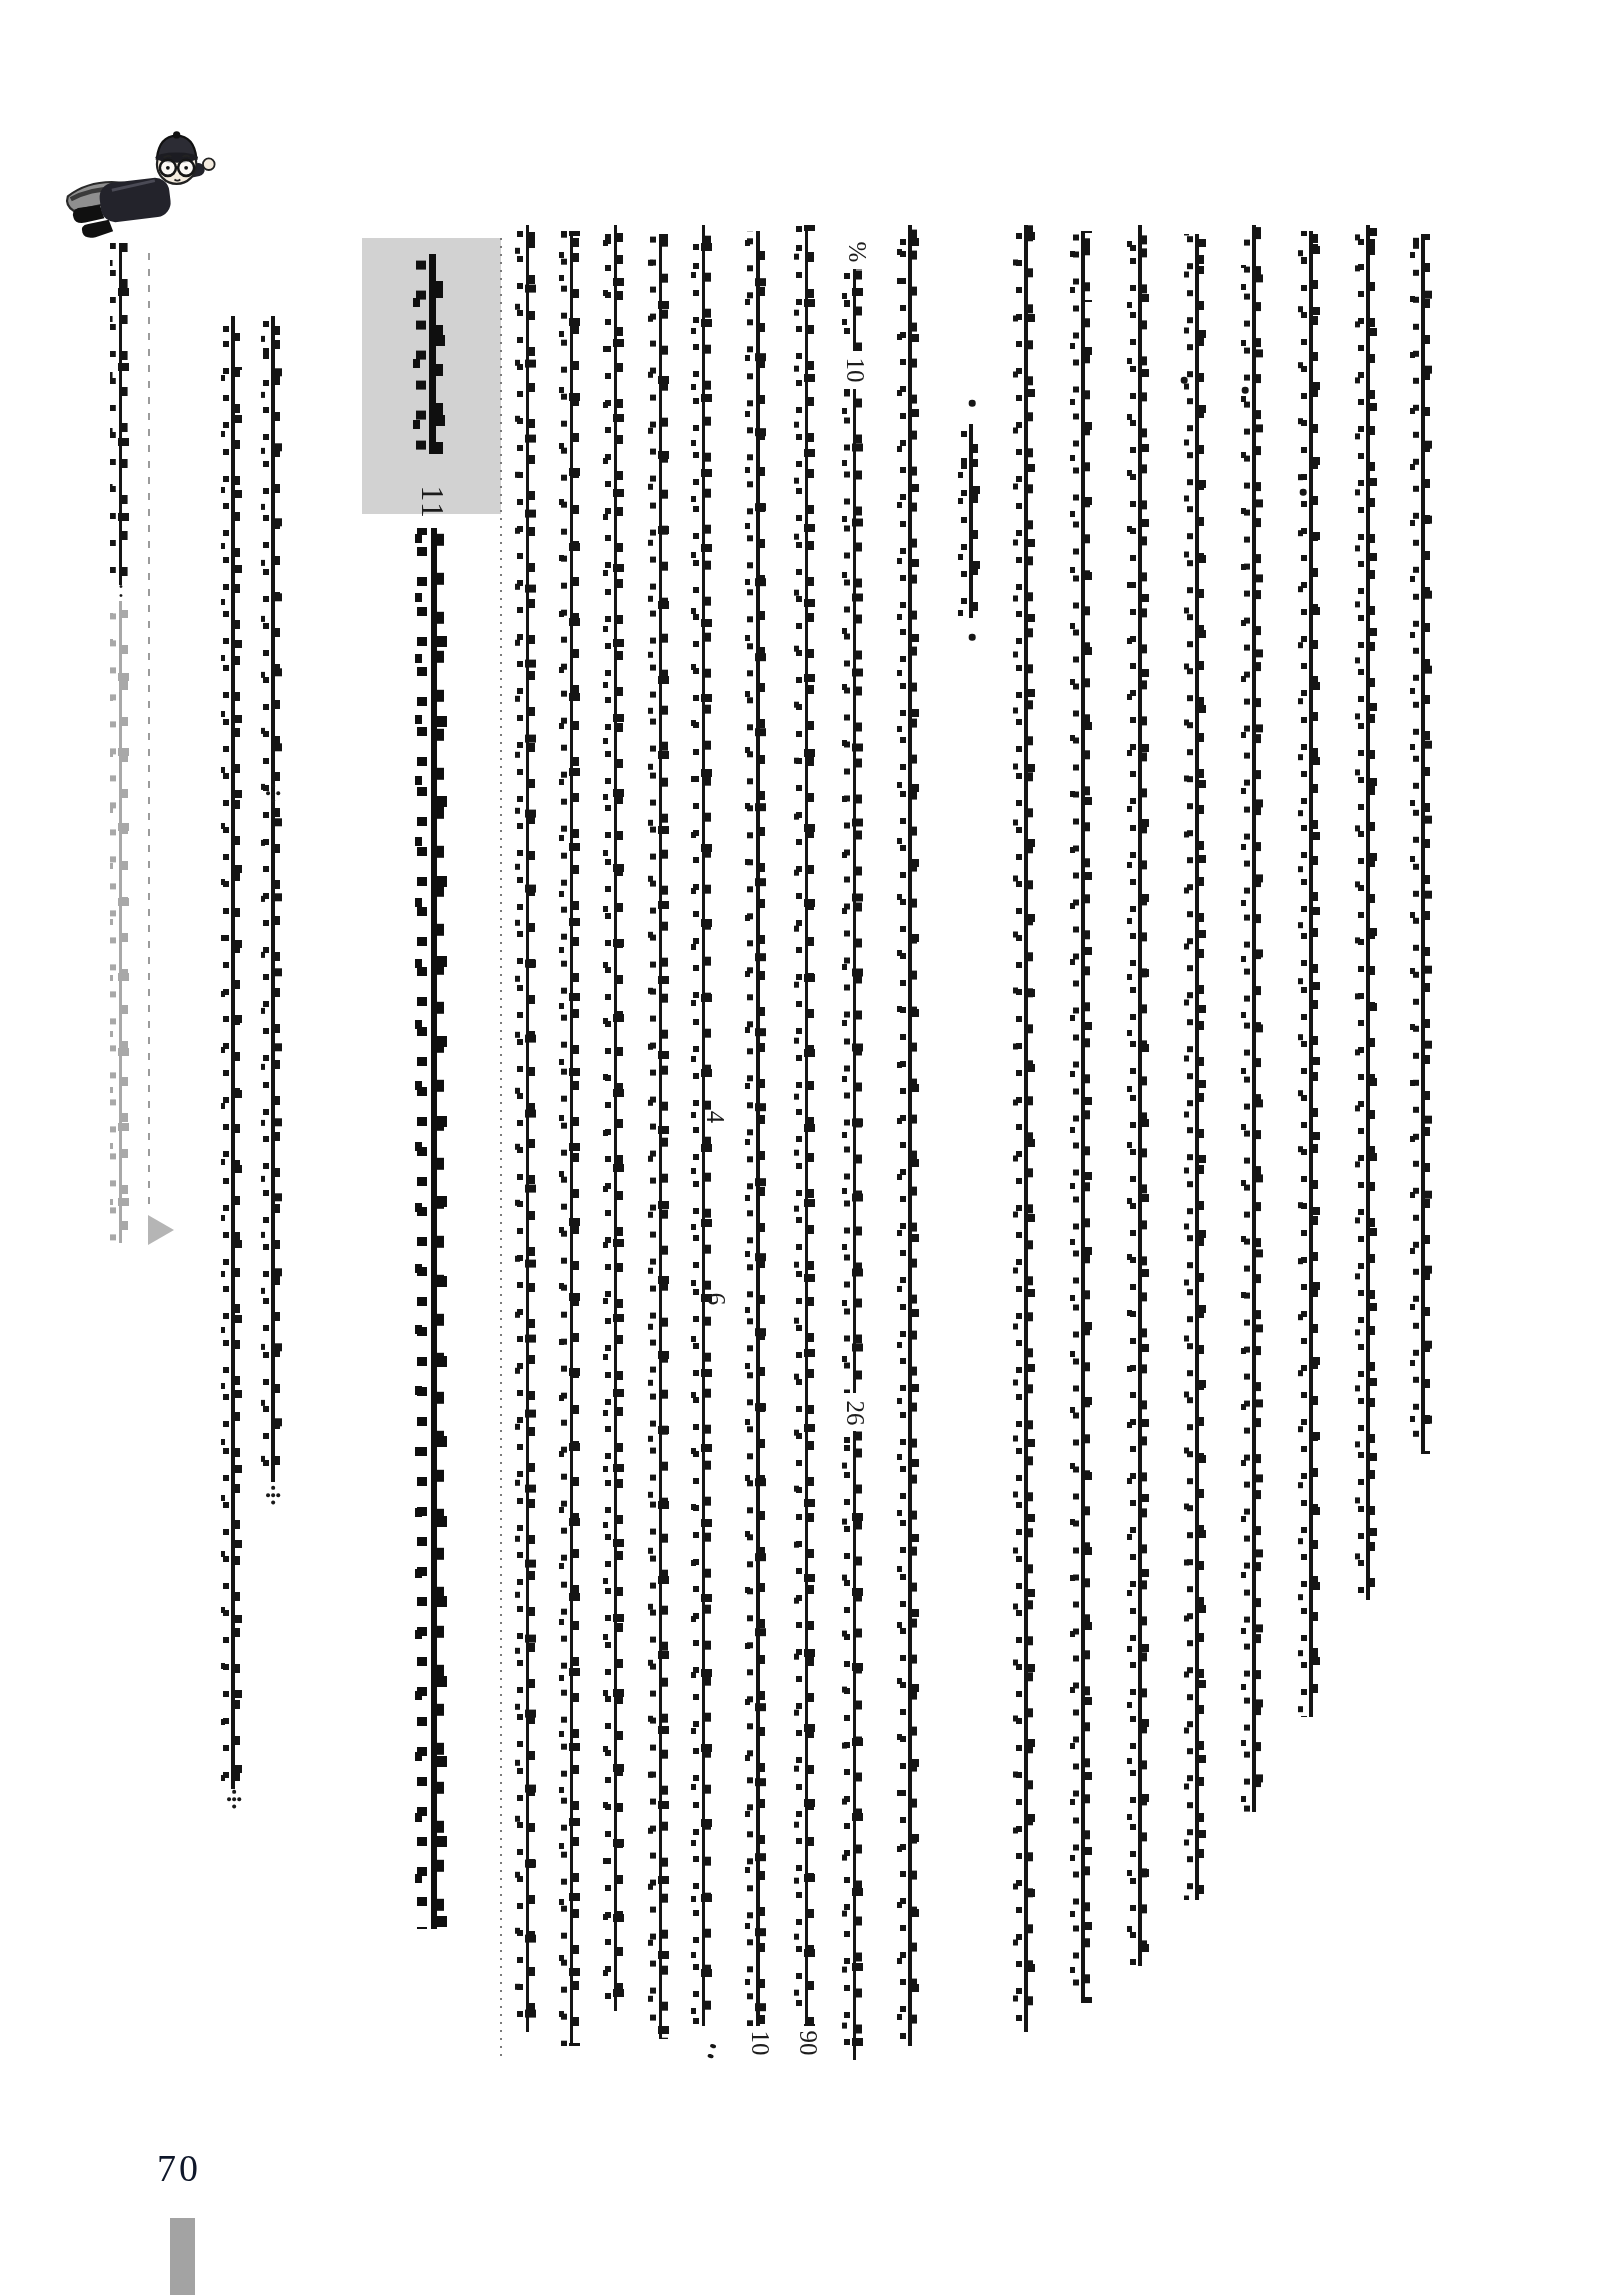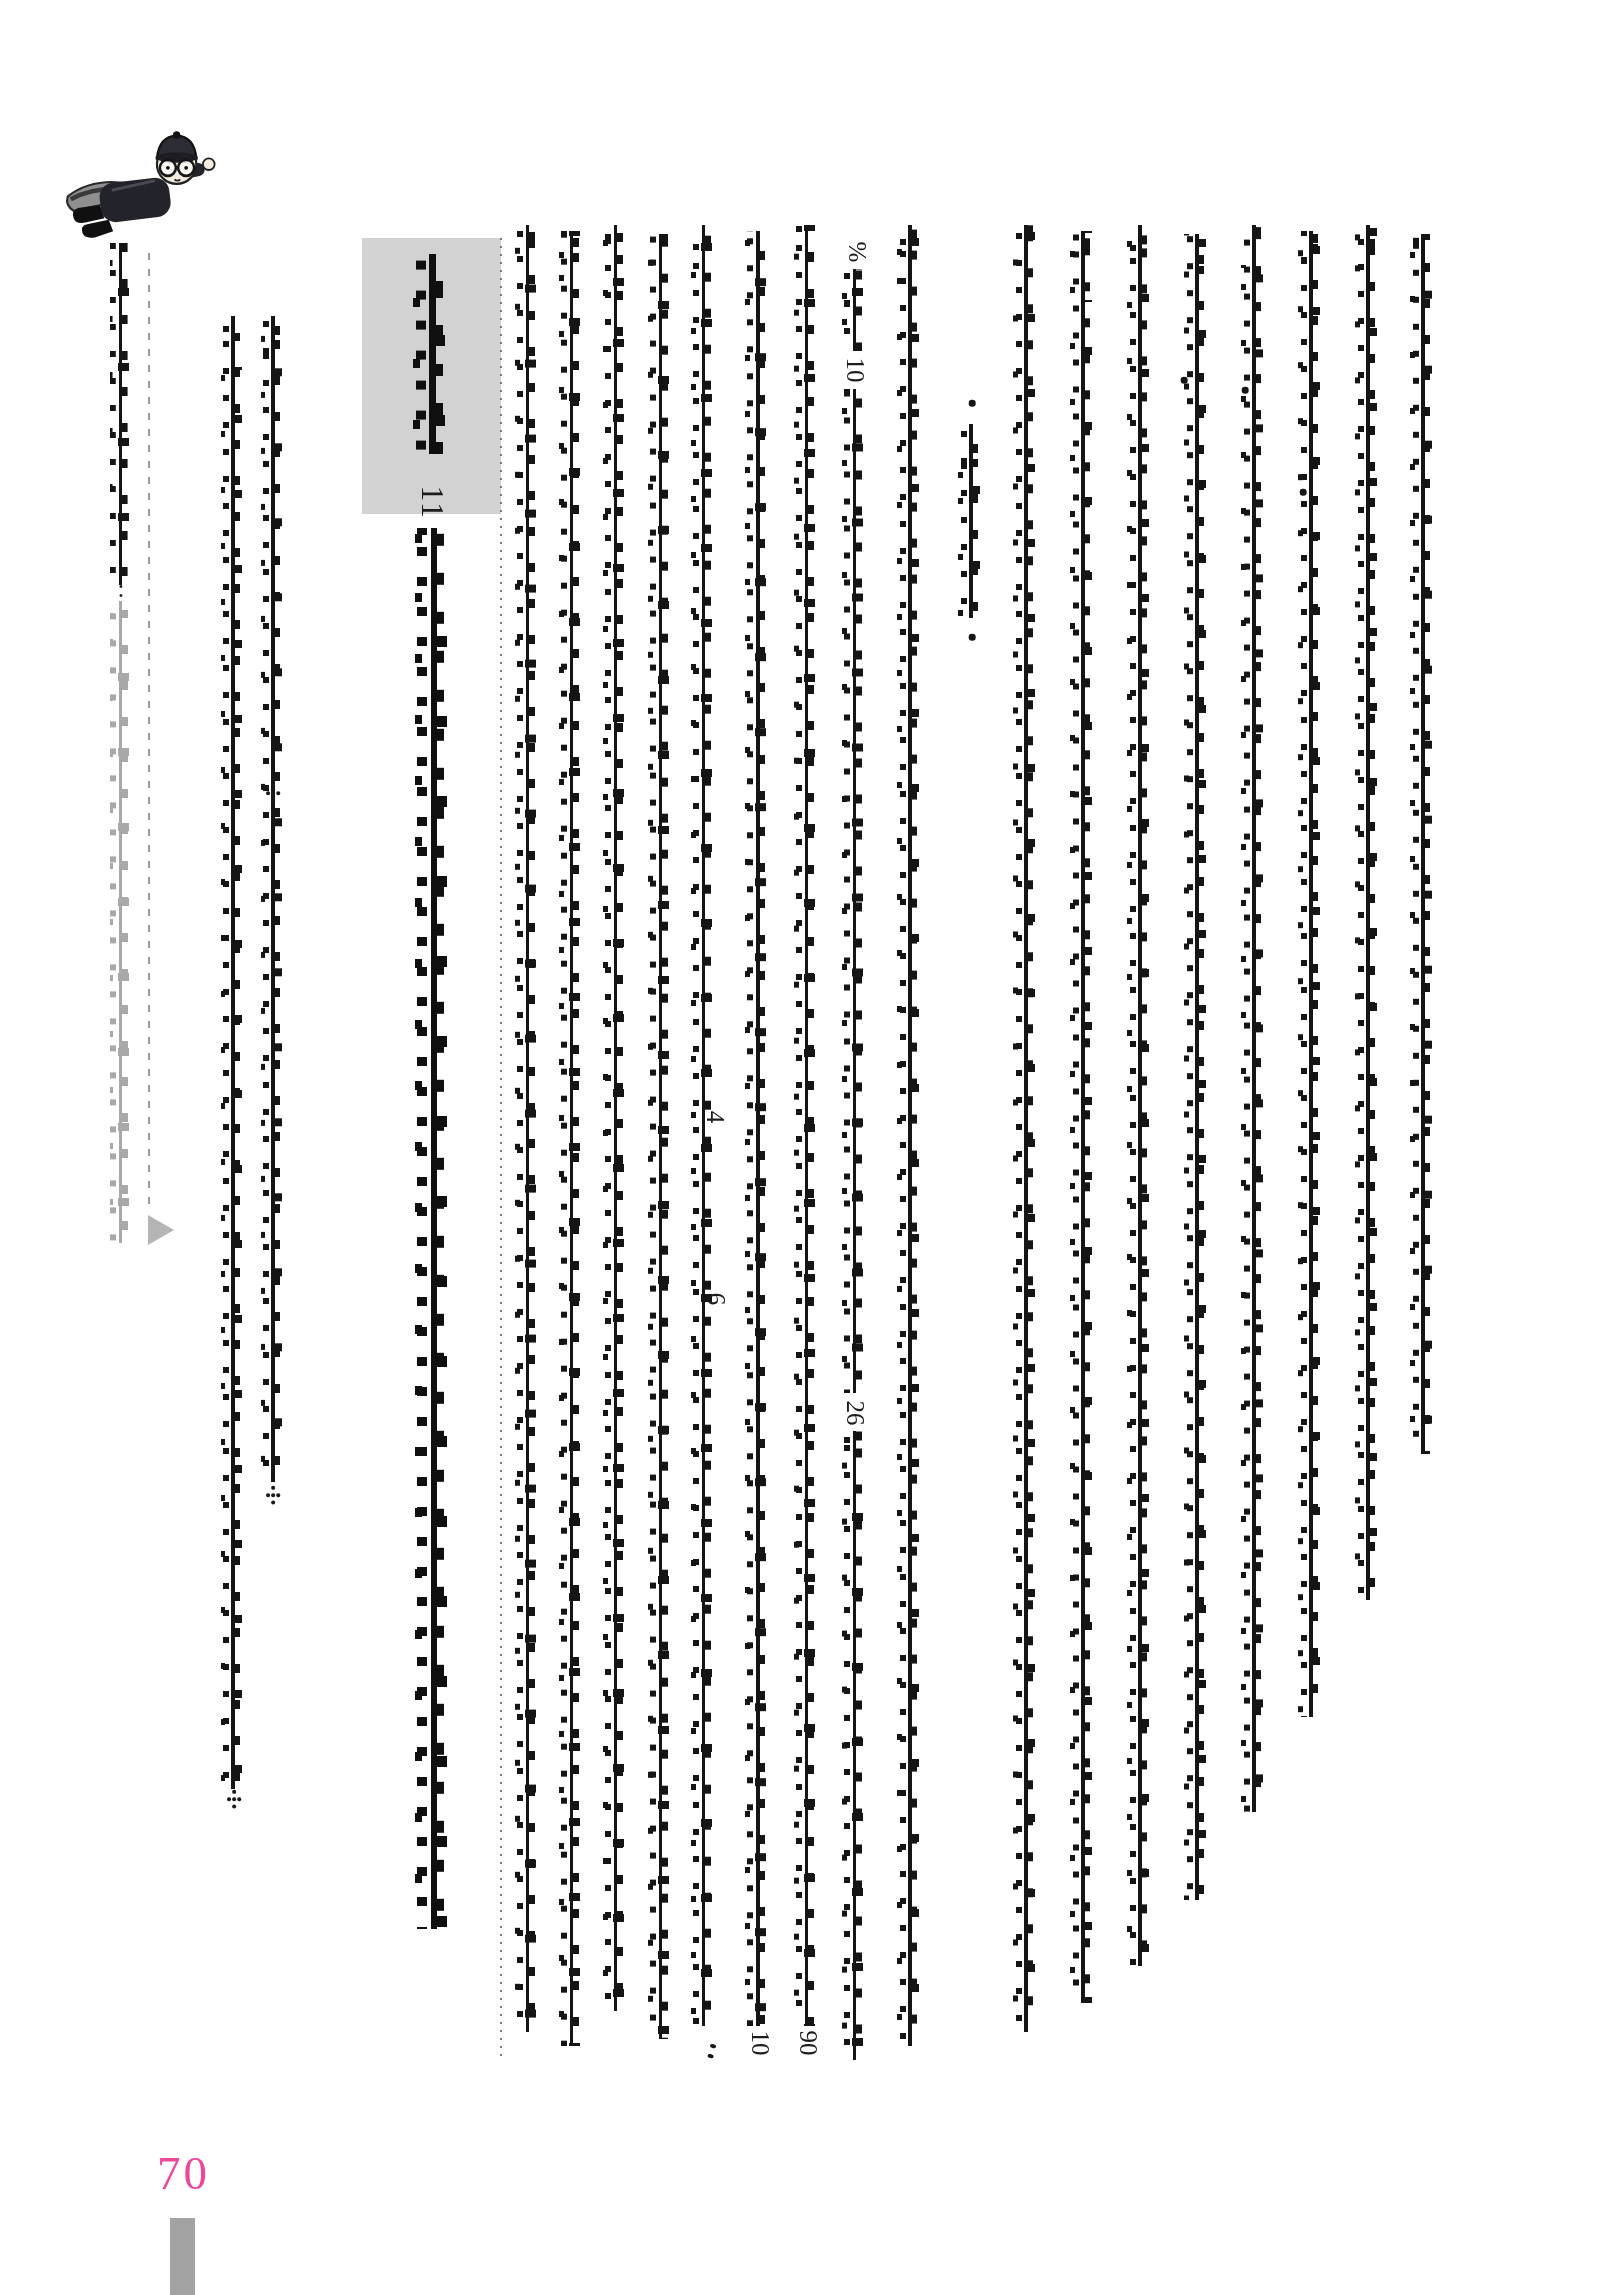--- a/index.html
+++ b/index.html
@@ -62,21 +62,21 @@
   .rnum{position:absolute;transform:translate(-50%,-50%) rotate(90deg);
     font-size:25px;color:#1c1c1c;font-family:"Liberation Serif",serif;white-space:nowrap;}
   .pdot{position:absolute;width:6.6px;height:6.6px;border-radius:50%;background:#161616;transform:translate(-50%,-50%);}
   .fourdot{position:absolute;width:3.7px;height:3.7px;border-radius:50%;background:#1a1a1a;transform:translate(-50%,-50%);
     box-shadow:0 -7.3px 0 #1a1a1a, 0 7.3px 0 #1a1a1a, -5.1px 0 0 #1a1a1a, 5.1px 0 0 #1a1a1a;}
   .colonmark{position:absolute;transform:translate(-50%,-50%);font-size:25px;color:#161616;}
   .commas{position:absolute;width:5.8px;height:3.7px;border-radius:50%;background:#161616;transform:translate(-50%,-50%) rotate(14deg);
     box-shadow:0 10.2px 0 #161616;}
 
   
-  .pageno{position:absolute;left:157px;top:2146px;font-size:47px;color:#ec4899;letter-spacing:2.9px;}
+  .pageno{position:absolute;left:157px;top:2146px;font-size:38px;color:#0f172a;letter-spacing:2.9px;}
   .footer-bar{position:absolute;left:170px;top:2218px;width:25px;height:77px;background:#a3a3a3;}
 
   .mascot{position:absolute;left:62px;top:126px;}
 </style>
 </head>
 <body>
 
 <div class="page">
 
   <svg class="mascot" width="157" height="126" viewBox="0 0 215 172" aria-hidden="true">

